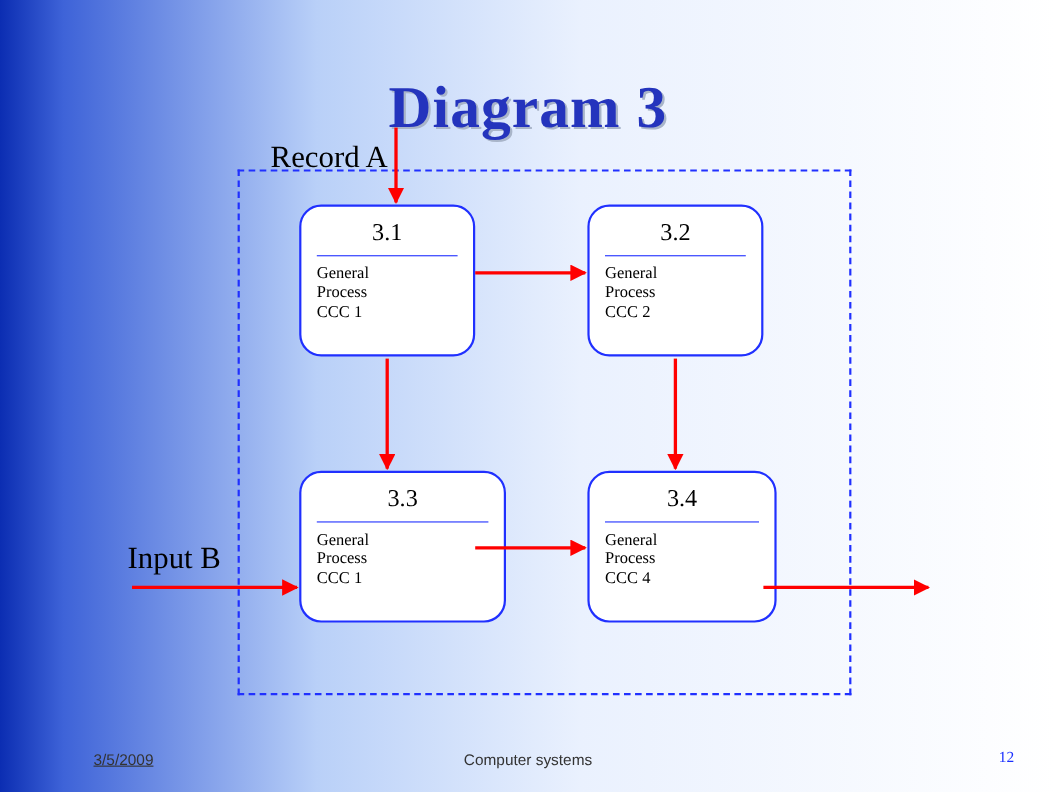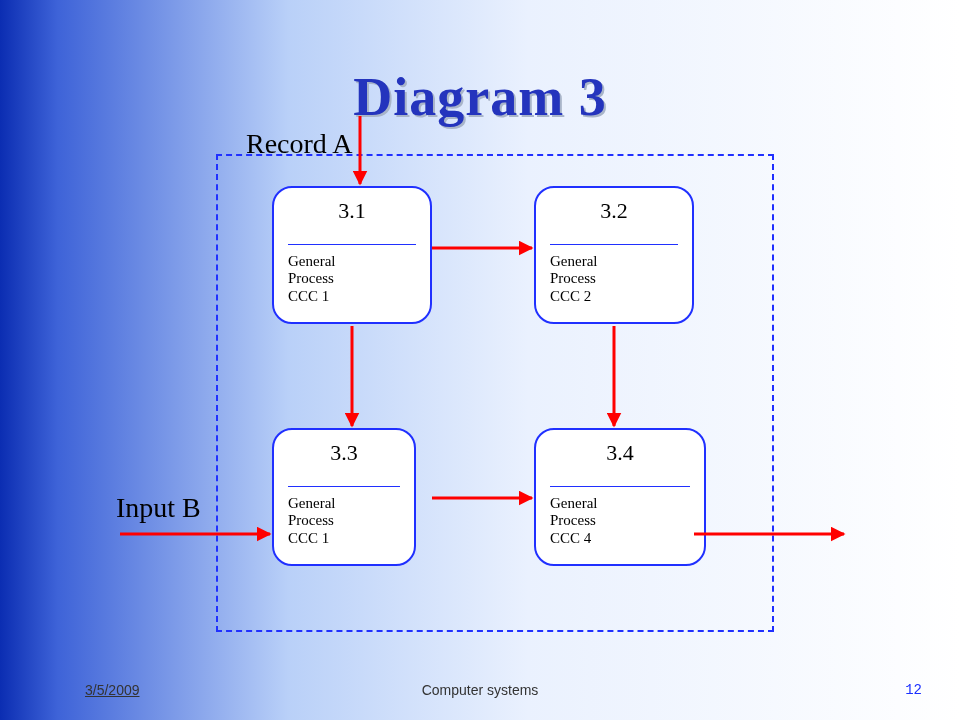--- a/index.html
+++ b/index.html
@@ -45,21 +45,21 @@
     border-radius: 20px;
     background: #ffffff;
     box-sizing: border-box;
     padding: 10px 14px 8px 14px;
   }
   .process-id {
     font-size: 22px;
     color: #000;
     text-align: center;
     border-bottom: 1.5px solid #2030ff;
-    padding-bottom: 20px;
+    padding-bottom: 8px;
     margin-bottom: 8px;
   }
   .process-name {
     font-size: 15px;
     color: #000;
     line-height: 1.15;
   }
   .ext-label {
     position: absolute;
     font-size: 28px;
@@ -83,21 +83,21 @@
     font-size: 14px;
     color: #333;
     font-family: Arial, sans-serif;
   }
   .footer-num {
     position: absolute;
     right: 38px;
     bottom: 22px;
     font-size: 14px;
     color: #1a2fff;
-    font-family: Liberation Mono, monospace;
+    font-family: Liberation Serif, serif;
   }
   svg.arrows {
     position: absolute;
     left: 0; top: 0;
     width: 960px; height: 720px;
     pointer-events: none;
   }
 </style>
 </head>
 <body>
@@ -122,21 +122,21 @@
 
   <div class="process-box" style="left:534px; top:186px; width:160px; height:138px;">
     <div class="process-id">3.2</div>
     <div class="process-name">
       <span>General</span><br>
       <span>Process</span><br>
       <span>CCC 2</span>
     </div>
   </div>
 
-  <div class="process-box" style="left:272px; top:428px; width:144px; height:138px;">
+  <div class="process-box" style="left:272px; top:428px; width:188px; height:138px;">
     <div class="process-id">3.3</div>
     <div class="process-name">
       <span>General</span><br>
       <span>Process</span><br>
       <span>CCC 1</span>
     </div>
   </div>
 
   <div class="process-box" style="left:534px; top:428px; width:172px; height:138px;">
     <div class="process-id">3.4</div>

